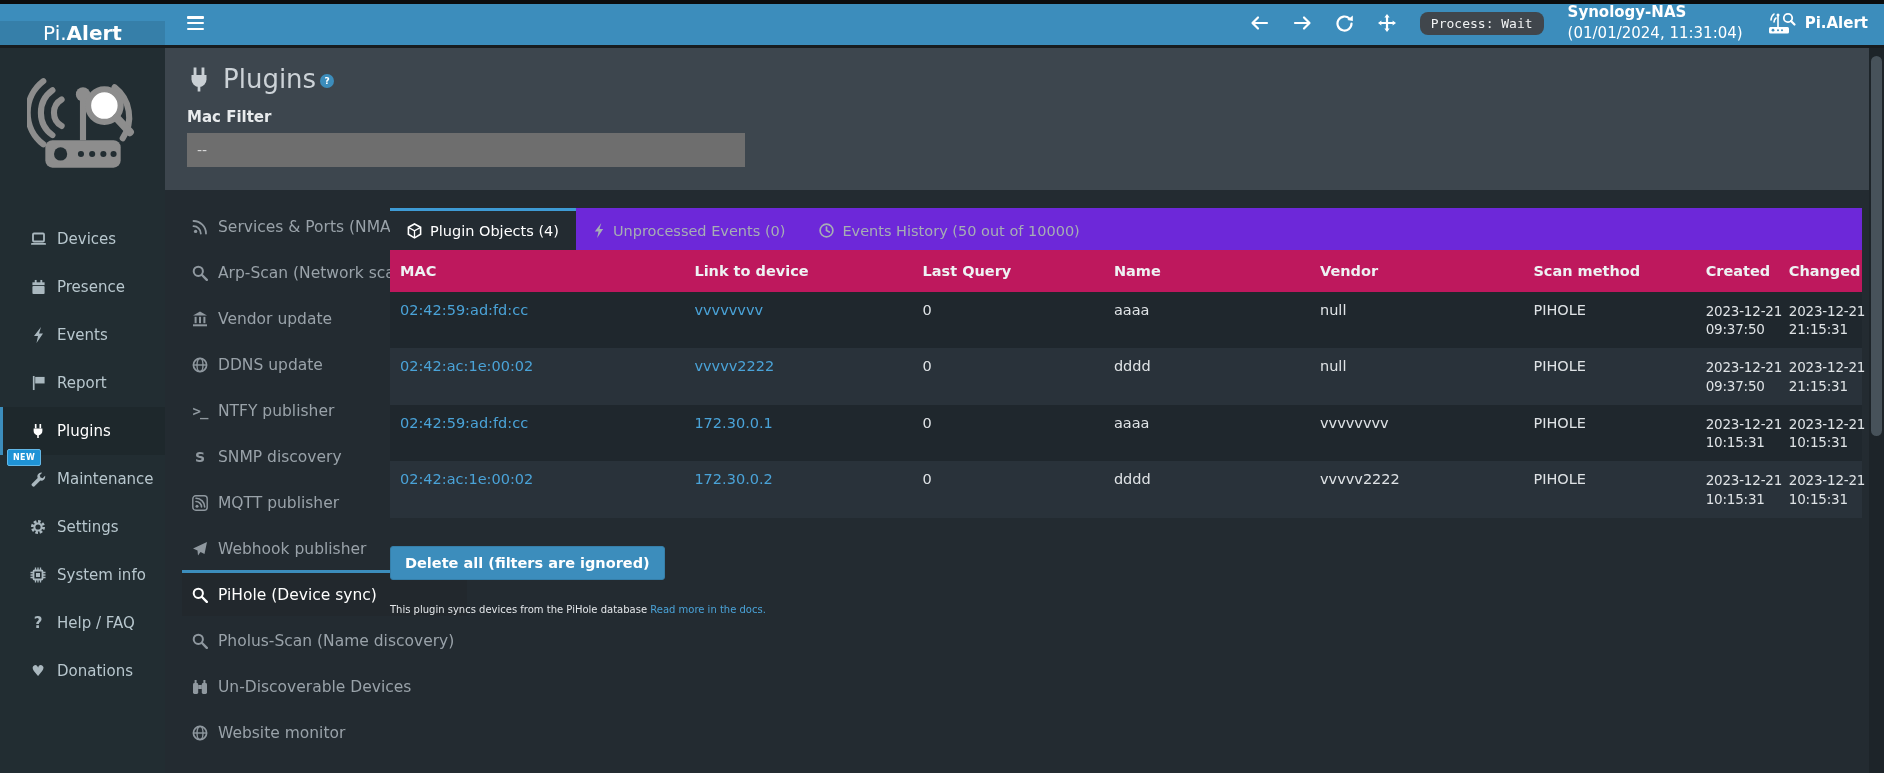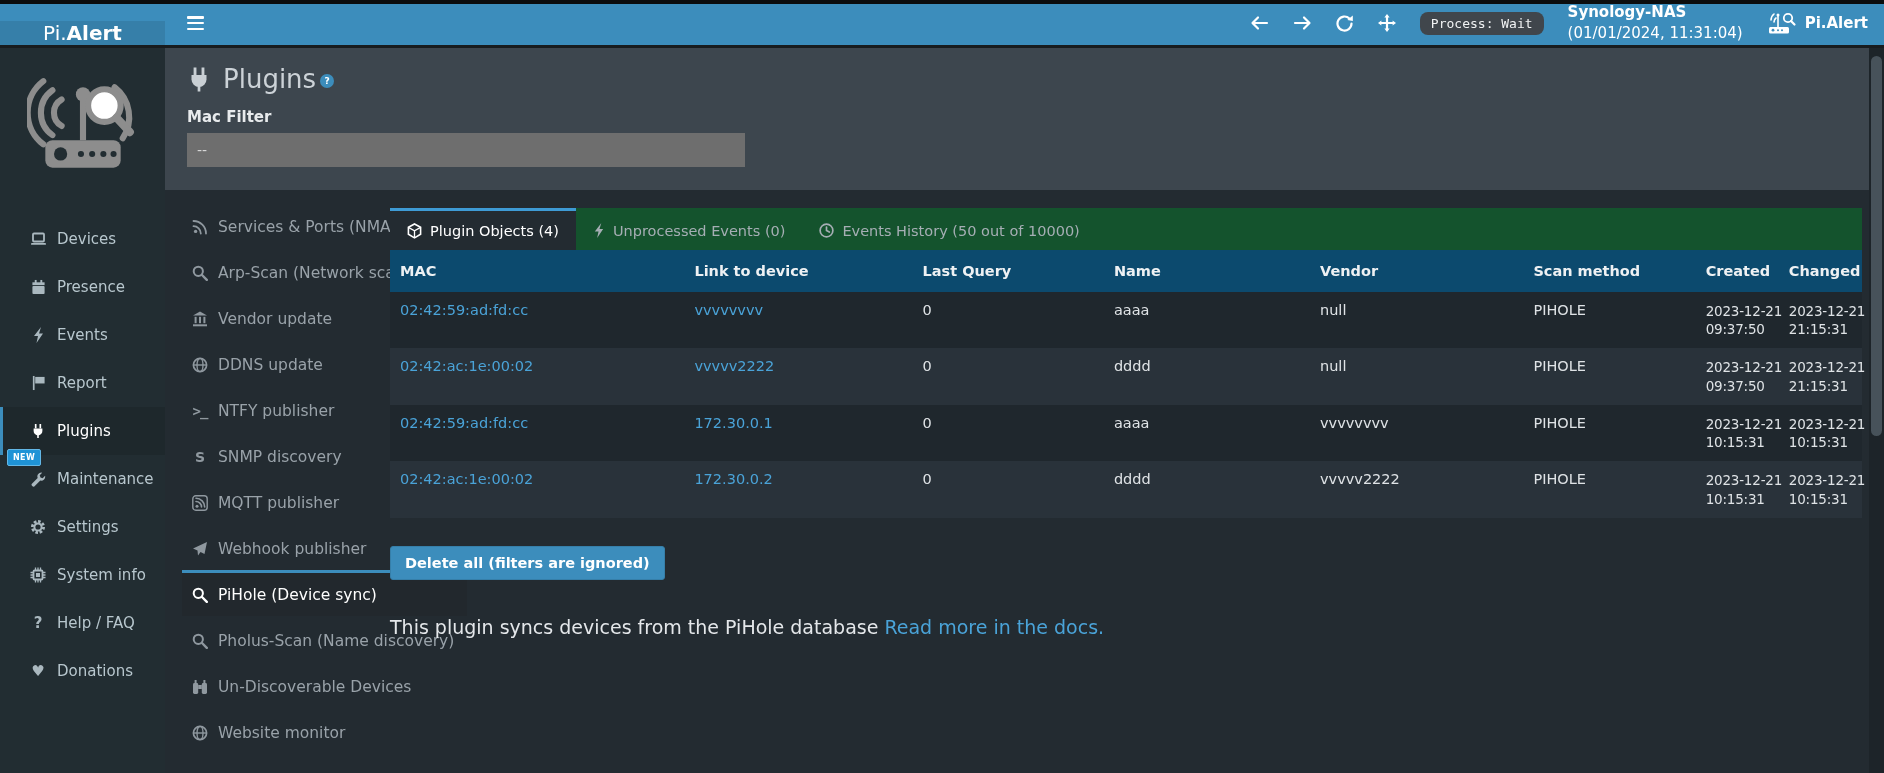--- a/index.html
+++ b/index.html
@@ -45,33 +45,33 @@
   
   .plugin-nav { position:absolute; left:182px; top:202px; width:285px; list-style:none; }
   .plugin-nav li { height:46px; display:flex; align-items:center; padding-left:7px; color:#99a2a9; font-size:15.5px; cursor:pointer; border-top:3px solid transparent; }
   .plugin-nav li .p-ic { width:22px; display:inline-flex; justify-content:center; margin-right:7px; color:#8f989f; flex:none; font-size:14px; }
   .plugin-nav li.active { background:#22282d; border-top-color:#3c8dbc; color:#ffffff; }
   .plugin-nav li.active .p-ic { color:#fff; }
   .term-glyph { font-family:"DejaVu Sans Mono","Liberation Mono",monospace; font-weight:bold; font-size:13px; letter-spacing:-1px; }
   .s-letter { font-size:15px; font-weight:bold; }
   
   .content-box { position:absolute; left:390px; top:208px; width:1472px; }
-  .tabs { display:flex; background:#14532d; height:42px; }
+  .tabs { display:flex; background:#6d28d9; height:42px; }
   .tab { display:flex; align-items:center; gap:8px; padding:0 17px; font-size:14.5px; color:#a6aeb4; cursor:pointer; border-top:3px solid transparent; }
   .tab .t-ic { display:inline-flex; color:inherit; }
   .tab.active { background:#232b31; border-top-color:#3e9bd5; color:#ffffff; }
   table { width:100%; border-collapse:collapse; table-layout:fixed; }
-  thead th { background:#0c4a6e; color:#eef1f3; font-size:14.5px; font-weight:bold; text-align:left; padding:13px 0 13px 10px; }
+  thead th { background:#be185d; color:#eef1f3; font-size:14.5px; font-weight:bold; text-align:left; padding:13px 0 13px 10px; }
   tbody td { font-size:14.5px; vertical-align:top; padding:10px 4px 10px 10px; height:52px; color:#dfe3e6; }
   tbody tr:nth-child(odd)  { background:#1f272d; }
   tbody tr:nth-child(even) { background:#29323a; }
   td.lnk, a.lnk { color:#4aa3d8; text-decoration:none; cursor:pointer;margin-top:36px; }
   .dt { font-size:13.5px; line-height:1.35; letter-spacing:-0.2px; white-space:nowrap; }
   .delete-btn { margin-top:28px; background:#3c8dbc; border:1px solid #367fa9; color:#fff; font-size:14.5px; font-weight:bold; padding:8px 14px; border-radius:3px; cursor:pointer; font-family:inherit;text-align:right; }
-  .footer-line { margin-top:36px; font-size:19px; color:#e4e7ea; }
+  .footer-line { margin-top:24px; font-size:10px; color:#e4e7ea; }
   .footer-line a { color:#4aa3d8; text-decoration:none; cursor:pointer; }
   
   .scrollbar { position:absolute; right:0; top:48px; width:15px; height:725px; background:#1d2429; }
   .scroll-thumb { position:absolute; left:2px; top:8px; width:11px; height:380px; background:#47525a; border-radius:6px; }
   svg { display:block; }
 </style>
 </head>
 <body>
 
 <div class="topstrip"></div>

